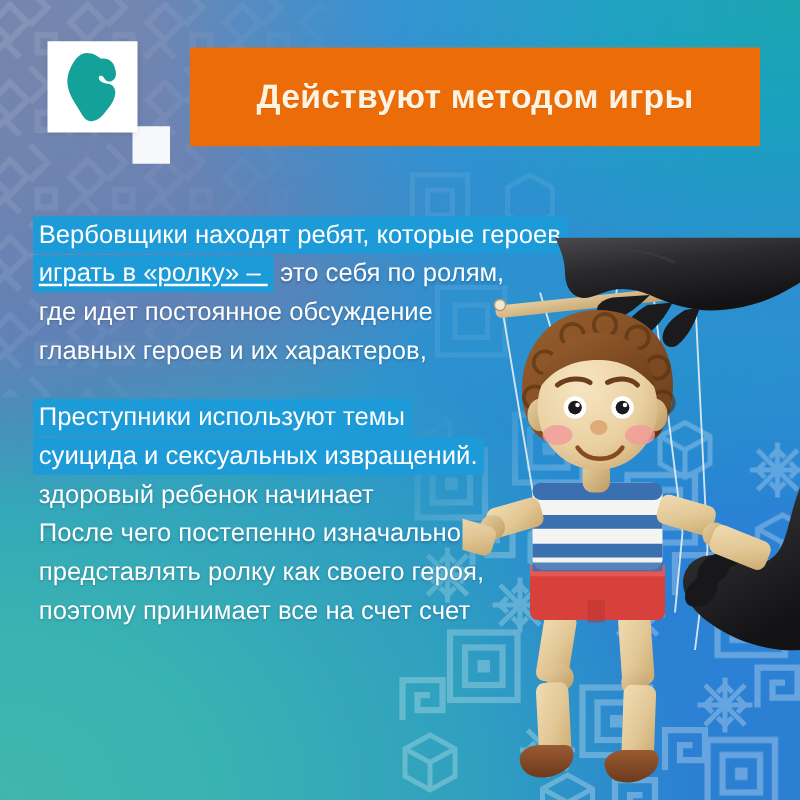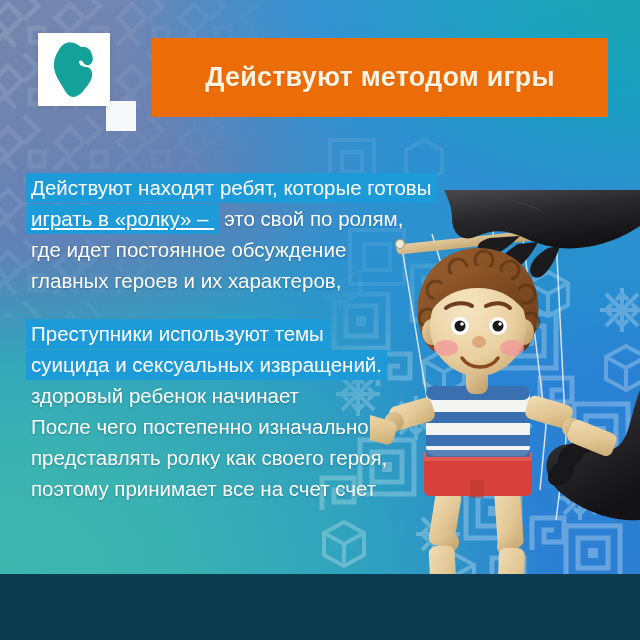--- a/index.html
+++ b/index.html
@@ -1,20 +1,20 @@
 <!DOCTYPE html>
 <html><head>
 <meta charset="utf-8">
 <style>
   html,body{margin:0;padding:0;background:#0d3b4f;}
   body{font-family:"Liberation Sans","DejaVu Sans",sans-serif;}
 
   .poster{
     position:relative;
-    width:640px;height:574px;
+    width:640px;height:640px;
     overflow:hidden;
     background:#0369a1;
   }
 
   
   .bg-base{
     position:absolute;inset:0;
     background:
       radial-gradient(120% 85% at 100% 0%,   #17a3b0 0%,  #19a0bf 18%, #2d8fd0 42%, rgba(45,143,208,0) 68%),
       radial-gradient(95% 80% at 0% 6%,      #6d7fa8 0%,  #6a7fae 22%, #5f80b5 45%, rgba(95,128,181,0) 72%),
@@ -228,22 +228,22 @@
     </div>
   </div>
 
   <div class="title-banner">
     <span class="title-text">Действуют методом игры</span>
   </div>
 
   <div class="copy">
 
     <p class="para">
-      <span class="line hl"><span class="ink">Действуют находят ребят, которые готовы</span></span>
-      <span class="line hl-partial"><span class="ink">играть в «ролку» – </span><span class="rest">это свой по ролям,</span></span>
+      <span class="line hl"><span class="ink">Вербовщики находят ребят, которые героев</span></span>
+      <span class="line hl-partial"><span class="ink">играть в «ролку» – </span><span class="rest">это себя по ролям,</span></span>
       <span class="line"><span class="ink">где идет постоянное обсуждение</span></span>
       <span class="line"><span class="ink">главных героев и их характеров,</span></span>
     </p>
 
     <p class="para">
       <span class="line hl"><span class="ink">Преступники используют темы</span></span>
       <span class="line hl"><span class="ink">суицида и сексуальных извращений.</span></span>
       <span class="line"><span class="ink">здоровый ребенок начинает</span></span>
       <span class="line"><span class="ink">После чего постепенно изначально</span></span>
       <span class="line"><span class="ink">представлять ролку как своего героя,</span></span>

